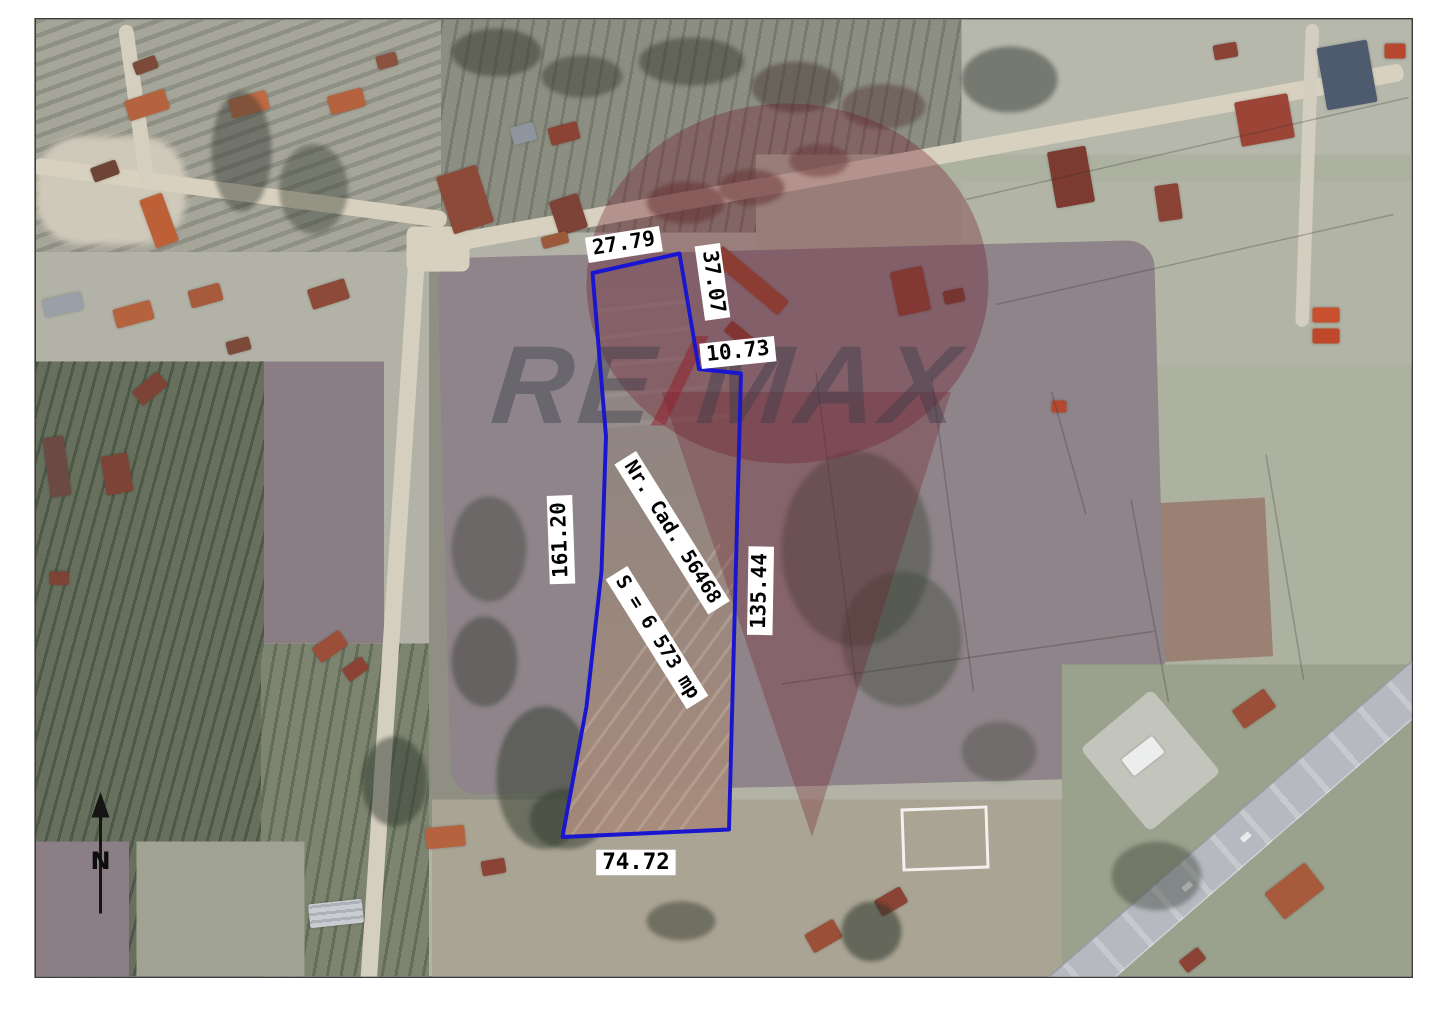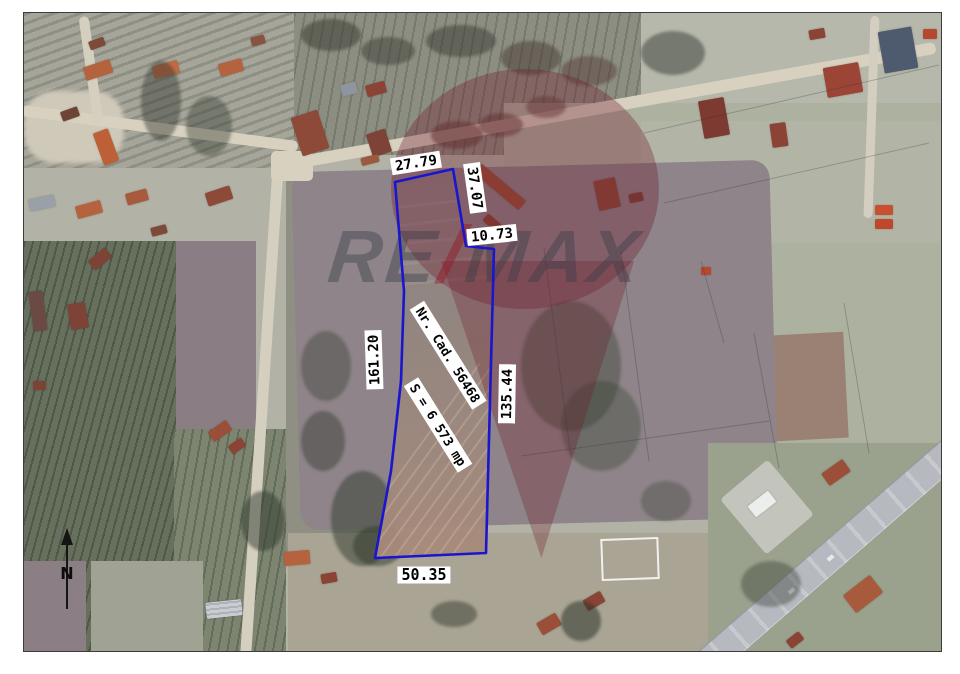--- a/index.html
+++ b/index.html
@@ -189,21 +189,21 @@
     <path d="M371,169 L429,156 L442,233 L470,236 L462,540 L351,545 L367,458 L377,368 L380,278 Z" fill="none" stroke="#1a16d0" stroke-width="2.6" stroke-linejoin="round"></path>
   </svg>
 
   <div class="mlabel" style="left:392px;top:150px;transform:translate(-50%,-50%) rotate(-9deg);font-size:14px;">27.79</div>
   <div class="mlabel" style="left:451px;top:175px;transform:translate(-50%,-50%) rotate(82deg);font-size:14px;">37.07</div>
   <div class="mlabel" style="left:468px;top:222px;transform:translate(-50%,-50%) rotate(-6deg);font-size:14px;">10.73</div>
   <div class="mlabel" style="left:350px;top:347px;transform:translate(-50%,-50%) rotate(-92deg);font-size:14px;">161.20</div>
   <div class="mlabel" style="left:483px;top:381px;transform:translate(-50%,-50%) rotate(-89deg);font-size:14px;">135.44</div>
   <div class="mlabel" style="left:424px;top:342px;transform:translate(-50%,-50%) rotate(58deg);">Nr. Cad. 56468</div>
   <div class="mlabel" style="left:414px;top:412px;transform:translate(-50%,-50%) rotate(58deg);">S = 6 573 mp</div>
-  <div class="mlabel" style="left:400px;top:562px;transform:translate(-50%,-50%);font-size:15px;">50.35</div>
+  <div class="mlabel" style="left:400px;top:562px;transform:translate(-50%,-50%);font-size:15px;">74.72</div>
 
   <div class="north">
     <div class="head"></div>
     <div class="shaft"></div>
     <div class="nl">N</div>
   </div>
 
  </div>
 </div>
 

